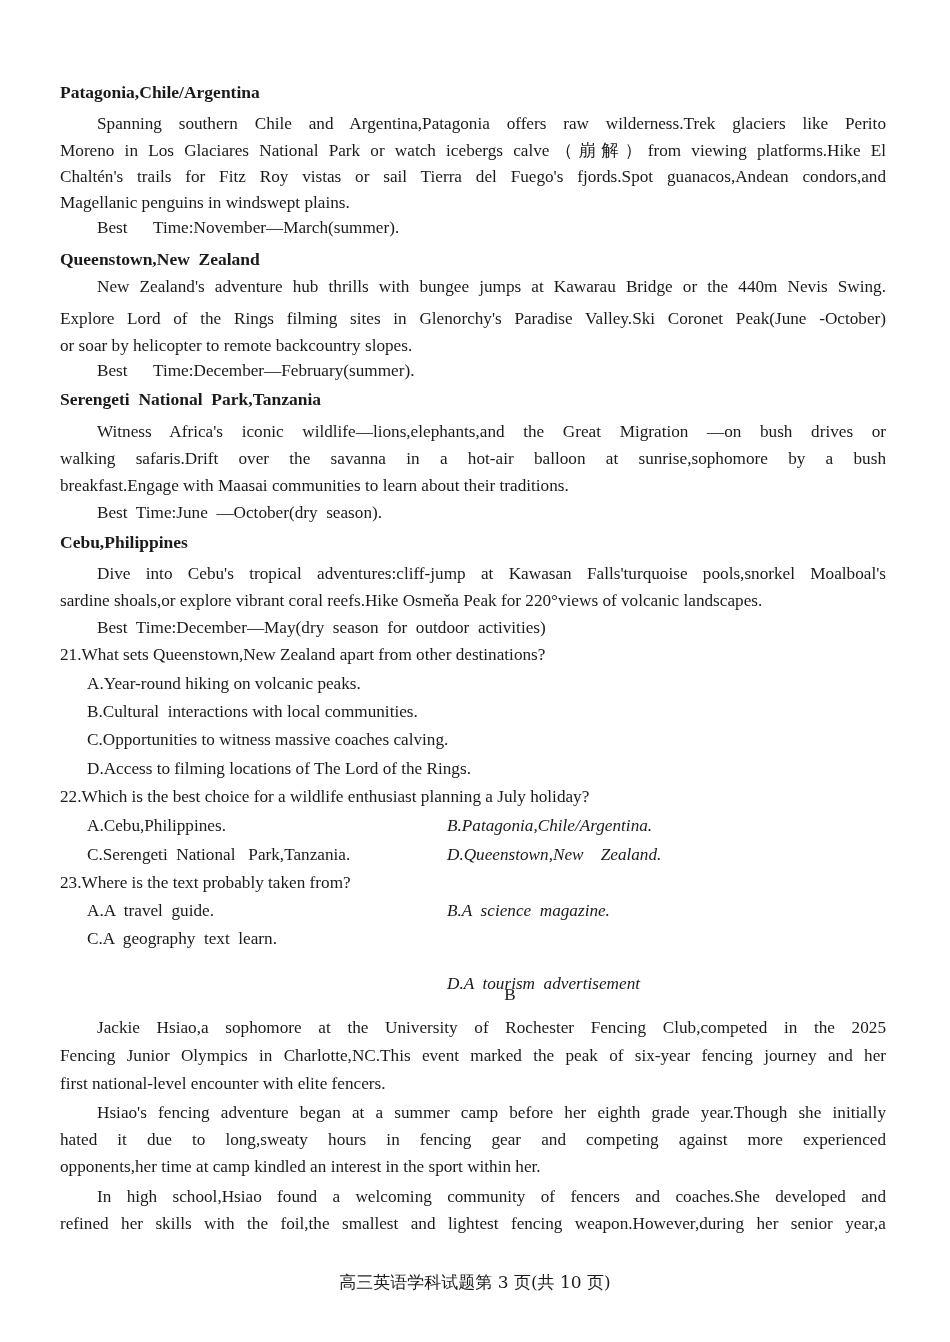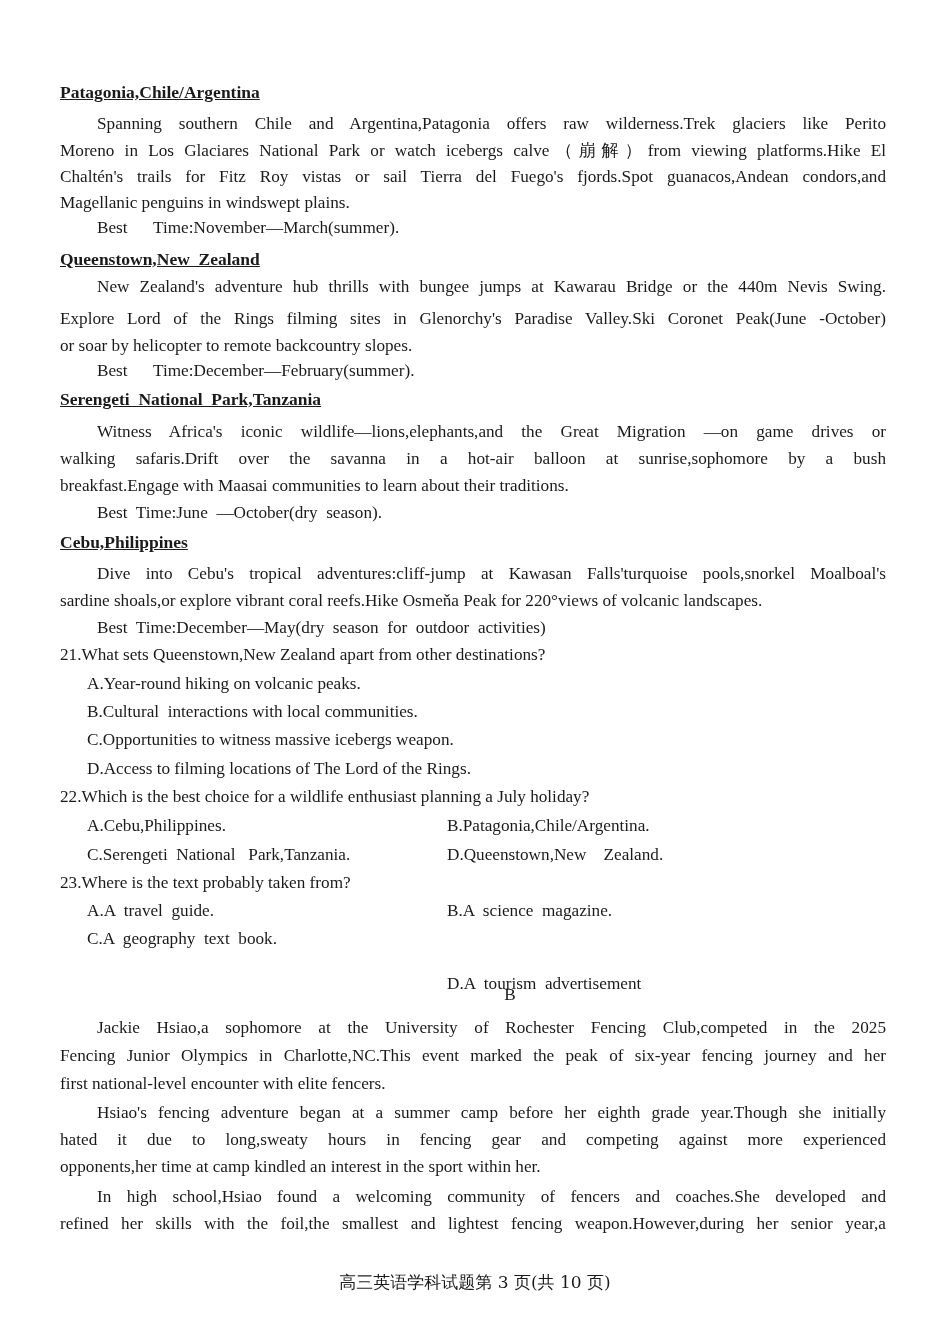--- a/index.html
+++ b/index.html
@@ -24,25 +24,24 @@
     }
     .line {
       position: absolute;
       left: 0;
       white-space: nowrap;
       line-height: 20px;
     }
     .heading {
       font-weight: bold;
       font-size: 17.5px;
-      text-decoration: underline;
     }
     .indent { left: 37px; }
     .opt { left: 27px; }
-    .opt2 { left: 387px; }
+    .opt2 { left: 387px; font-style: italic; }
     .just {
       position: absolute;
       left: 0;
       width: 826px;
       text-align: justify;
       text-align-last: justify;
       white-space: normal;
       line-height: 20px;
     }
     .just.first { text-indent: 37px; }
@@ -76,46 +75,46 @@
   <div class="line" style="top:193px">Magellanic penguins in windswept plains.</div>
   <div class="line indent" style="top:218px; white-space:pre">Best      Time:November—March(summer).</div>
 
   <div class="line heading" style="top:249px; white-space:pre">Queenstown,New  Zealand</div>
   <div class="just first" style="top:277px">New Zealand's adventure hub thrills with bungee jumps at Kawarau Bridge or the 440m Nevis Swing.</div>
   <div class="just" style="top:309px">Explore Lord of the Rings filming sites in Glenorchy's Paradise Valley.Ski Coronet Peak(June -October)</div>
   <div class="line" style="top:336px">or soar by helicopter to remote backcountry slopes.</div>
   <div class="line indent" style="top:361px; white-space:pre">Best      Time:December—February(summer).</div>
 
   <div class="line heading" style="top:389px; white-space:pre">Serengeti  National  Park,Tanzania</div>
-  <div class="just first" style="top:422px">Witness Africa's iconic wildlife—lions,elephants,and the Great Migration —on game drives or</div>
+  <div class="just first" style="top:422px">Witness Africa's iconic wildlife—lions,elephants,and the Great Migration —on bush drives or</div>
   <div class="just" style="top:449px">walking safaris.Drift over the savanna in a hot-air balloon at sunrise,sophomore by a bush</div>
   <div class="line" style="top:476px">breakfast.Engage with Maasai communities to learn about their traditions.</div>
   <div class="line indent" style="top:503px; white-space:pre">Best  Time:June  —October(dry  season).</div>
 
   <div class="line heading" style="top:532px">Cebu,Philippines</div>
   <div class="just first" style="top:564px">Dive into Cebu's tropical adventures:cliff-jump at Kawasan Falls'turquoise pools,snorkel Moalboal's</div>
   <div class="line" style="top:591px">sardine shoals,or explore vibrant coral reefs.Hike Osmeňa Peak for 220°views of volcanic landscapes.</div>
   <div class="line indent" style="top:618px; white-space:pre">Best  Time:December—May(dry  season  for  outdoor  activities)</div>
 
   <div class="line" style="top:645px">21.What sets Queenstown,New Zealand apart from other destinations?</div>
   <div class="line opt" style="top:674px">A.Year-round hiking on volcanic peaks.</div>
   <div class="line opt" style="top:702px; white-space:pre">B.Cultural  interactions with local communities.</div>
-  <div class="line opt" style="top:730px">C.Opportunities to witness massive icebergs weapon.</div>
+  <div class="line opt" style="top:730px">C.Opportunities to witness massive coaches calving.</div>
   <div class="line opt" style="top:759px">D.Access to filming locations of The Lord of the Rings.</div>
 
   <div class="line" style="top:787px">22.Which is the best choice for a wildlife enthusiast planning a July holiday?</div>
   <div class="line opt" style="top:816px">A.Cebu,Philippines.</div>
   <div class="line opt2" style="top:816px">B.Patagonia,Chile/Argentina.</div>
   <div class="line opt" style="top:845px; white-space:pre">C.Serengeti  National   Park,Tanzania.</div>
   <div class="line opt2" style="top:845px; white-space:pre">D.Queenstown,New    Zealand.</div>
 
   <div class="line" style="top:873px">23.Where is the text probably taken from?</div>
   <div class="line opt" style="top:901px; white-space:pre">A.A  travel  guide.</div>
   <div class="line opt2" style="top:901px; white-space:pre">B.A  science  magazine.</div>
-  <div class="line opt" style="top:929px; white-space:pre">C.A  geography  text  book.</div>
+  <div class="line opt" style="top:929px; white-space:pre">C.A  geography  text  learn.</div>
   <div class="line opt2" style="top:974px; white-space:pre">D.A  tourism  advertisement</div>
 </div>
 
 <div class="center-b" style="top:985px; left:60px; width:900px;">
   <span>B</span>
 </div>
 
 <div class="page">
   <div class="just first" style="top:1018px">Jackie Hsiao,a sophomore at the University of Rochester Fencing Club,competed in the 2025</div>
   <div class="just" style="top:1046px">Fencing Junior Olympics in Charlotte,NC.This event marked the peak of six-year fencing journey and her</div>

